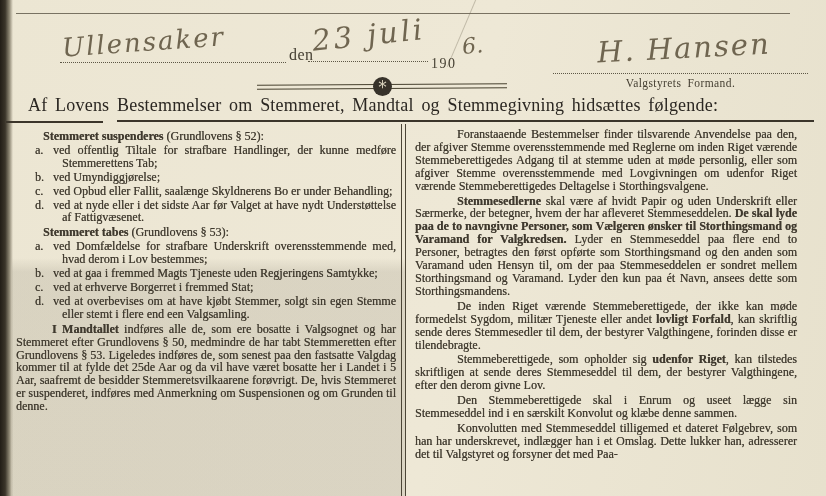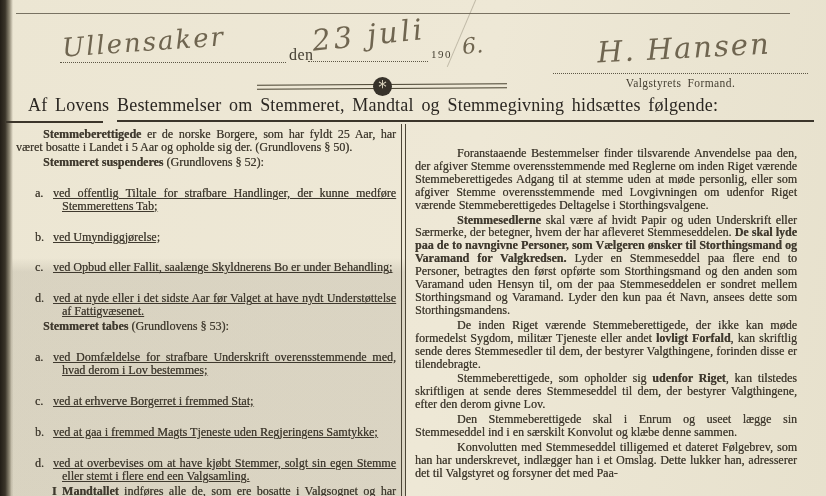--- a/index.html
+++ b/index.html
@@ -17,21 +17,21 @@
     background:rgba(120,112,95,.38);transform:rotate(23deg);}
   .top-rule{position:absolute;left:16px;top:13px;width:774px;border-top:1px solid rgba(100,93,78,.85);}
   
   .hw{position:absolute;font-family:"DejaVu Serif",serif;font-style:italic;color:#6f6550;white-space:nowrap;}
   .hw.place{left:62px;top:27px;font-size:26px;letter-spacing:2px;transform:rotate(-4deg);}
   .u-place{position:absolute;left:60px;top:62px;width:226px;border-top:1.5px dotted #5d5746;}
   .printed{position:absolute;font-size:16px;color:#464033;letter-spacing:.5px;}
   .printed.den{left:289px;top:46px;}
   .u-date{position:absolute;left:308px;top:61px;width:120px;border-top:1.5px dotted #5d5746;}
   .hw.date{left:312px;top:18px;font-size:29px;letter-spacing:3px;transform:rotate(-6deg);}
-  .printed.year{left:431px;top:48px;font-size:11px;letter-spacing:1.5px;text-align:right;}
+  .printed.year{left:431px;top:56px;font-size:14px;letter-spacing:1.5px;text-align:right;}
   .hw.year6{left:462px;top:33px;font-size:22px;transform:rotate(-5deg);}
   .hw.sig{left:597px;top:31px;font-size:29px;letter-spacing:2px;transform:rotate(-3deg);}
   .u-sig{position:absolute;left:553px;top:73px;width:255px;border-top:1.5px dotted #5d5746;}
   .sig-caption{position:absolute;left:553px;top:77px;width:255px;text-align:center;
     font-size:11.5px;color:#464033;letter-spacing:.4px;word-spacing:3px;}
   
   .orn{position:absolute;left:257px;top:84px;width:250px;height:3px;
     border-top:1.3px solid #47412f;border-bottom:1.3px solid #47412f;transform:rotate(-.4deg);}
   .rosette{position:absolute;left:373px;top:77px;width:19px;height:19px;border-radius:50%;
     background:#37322a;color:#d8d2bd;text-align:center;font-size:17px;line-height:21px;
@@ -45,24 +45,24 @@
   
   .vdivider{position:absolute;left:401px;top:124px;width:3px;height:372px;
     border-left:1.2px solid #4b4536;border-right:1.2px solid #4b4536;}
   .col{position:absolute;top:128px;font-size:12px;line-height:12.9px;color:#3f392e;
     text-align:justify;text-shadow:.25px 0 0 rgba(63,57,46,.75);}
   .left-col{left:16px;width:380px;}
   .right-col{left:415px;width:382px;}
   .para{margin:0;}
   .ind{text-indent:27px;}
   .ind2{text-indent:36px;}
-  .rind{text-indent:42px;margin-top:19px;}
+  .rind{text-indent:42px;}
   .mt{margin-top:2px;}
   .b{font-weight:bold;}
-  .li{padding-left:46px;text-indent:-27px;margin-top:18px;text-decoration:underline;}
+  .li{padding-left:46px;text-indent:-27px;margin-top:1px;}
   .marker{display:inline-block;width:18px;text-indent:0;}
 </style>
 </head>
 <body>
 
 <div class="page">
   <div class="edge"></div>
   <div class="shade"></div>
   <div class="crease"></div>
   <div class="top-rule"></div>
@@ -82,30 +82,29 @@
   <div class="orn"></div>
   <div class="rosette">*</div>
 
   <h1 class="heading">Af Lovens Bestemmelser om Stemmeret, Mandtal og Stemmegivning hidsættes følgende:</h1>
   <div class="hrule hrule1"></div>
   <div class="hrule hrule2"></div>
 
   <div class="vdivider"></div>
 
   <div class="col left-col">
-    <p class="para ind"><span class="b">Stemmeberettigede</span><span> er de norske Borgere, som har fyldt 25 Aar, har været bosatte i Landet i 5 Aar og opholde sig der. (Grundlovens § 50).</span></p>
     <p class="para ind mt"><span class="b">Stemmeret suspenderes</span><span> (Grundlovens § 52):</span></p>
     <div class="li"><span class="marker">a.</span><span>ved offentlig Tiltale for strafbare Handlinger, der kunne medføre Stemmerettens Tab;</span></div>
     <div class="li"><span class="marker">b.</span><span>ved Umyndiggjørelse;</span></div>
     <div class="li"><span class="marker">c.</span><span>ved Opbud eller Fallit, saalænge Skyldnerens Bo er under Behandling;</span></div>
     <div class="li"><span class="marker">d.</span><span>ved at nyde eller i det sidste Aar før Valget at have nydt Understøttelse af Fattigvæsenet.</span></div>
     <p class="para ind mt"><span class="b">Stemmeret tabes</span><span> (Grundlovens § 53):</span></p>
     <div class="li"><span class="marker">a.</span><span>ved Domfældelse for strafbare Underskrift overensstemmende med, hvad derom i Lov bestemmes;</span></div>
+    <div class="li"><span class="marker">b.</span><span>ved at gaa i fremmed Magts Tjeneste uden Regjeringens Samtykke;</span></div>
     <div class="li"><span class="marker">c.</span><span>ved at erhverve Borgerret i fremmed Stat;</span></div>
-    <div class="li"><span class="marker">b.</span><span>ved at gaa i fremmed Magts Tjeneste uden Regjeringens Samtykke;</span></div>
     <div class="li"><span class="marker">d.</span><span>ved at overbevises om at have kjøbt Stemmer, solgt sin egen Stemme eller stemt i flere end een Valgsamling.</span></div>
     <p class="para ind2 mt"><span class="b">I Mandtallet</span><span> indføres alle de, som ere bosatte i Valgsognet og har Stemmeret efter Grundlovens § 50, medmindre de har tabt Stemmeretten efter Grundlovens § 53.  Ligeledes indføres de, som senest paa den fastsatte Valgdag kommer til at fylde det 25de Aar og da vil have været bosatte her i Landet i 5 Aar, saafremt de besidder Stemmeretsvilkaarene forøvrigt.  De, hvis Stemmeret er suspenderet, indføres med Anmerkning om Suspensionen og om Grunden til denne.</span></p>
   </div>
 
   <div class="col right-col">
     <p class="para rind"><span>Foranstaaende Bestemmelser finder tilsvarende Anvendelse paa den, der afgiver Stemme overensstemmende med Reglerne om inden Riget værende Stemmeberettigedes Adgang til at stemme uden at møde personlig, eller som afgiver Stemme overensstemmende med Lovgivningen om udenfor Riget værende Stemmeberettigedes Deltagelse i Storthingsvalgene.</span></p>
     <p class="para rind mt"><span class="b">Stemmesedlerne</span><span> skal være af hvidt Papir og uden Underskrift eller Særmerke, der betegner, hvem der har afleveret Stemmeseddelen.  </span><span class="b">De skal lyde paa de to navngivne Personer, som Vælgeren ønsker til Storthingsmand og Varamand for Valgkredsen.</span><span>  Lyder en Stemmeseddel paa flere end to Personer, betragtes den først opførte som Storthingsmand og den anden som Varamand uden Hensyn til, om der paa Stemmeseddelen er sondret mellem Storthingsmand og Varamand.  Lyder den kun paa ét Navn, ansees dette som Storthingsmandens.</span></p>
     <p class="para rind mt"><span>De inden Riget værende Stemmeberettigede, der ikke kan møde formedelst Sygdom, militær Tjeneste eller andet </span><span class="b">lovligt Forfald</span><span>, kan skriftlig sende deres Stemmesedler til dem, der bestyrer Valgthingene, forinden disse er tilendebragte.</span></p>
     <p class="para rind mt"><span>Stemmeberettigede, som opholder sig </span><span class="b">udenfor Riget</span><span>, kan tilstedes skriftligen at sende deres Stemmeseddel til dem, der bestyrer Valgthingene, efter den derom givne Lov.</span></p>
     <p class="para rind mt"><span>Den Stemmeberettigede skal i Enrum og useet lægge sin Stemmeseddel ind i en særskilt Konvolut og klæbe denne sammen.</span></p>

